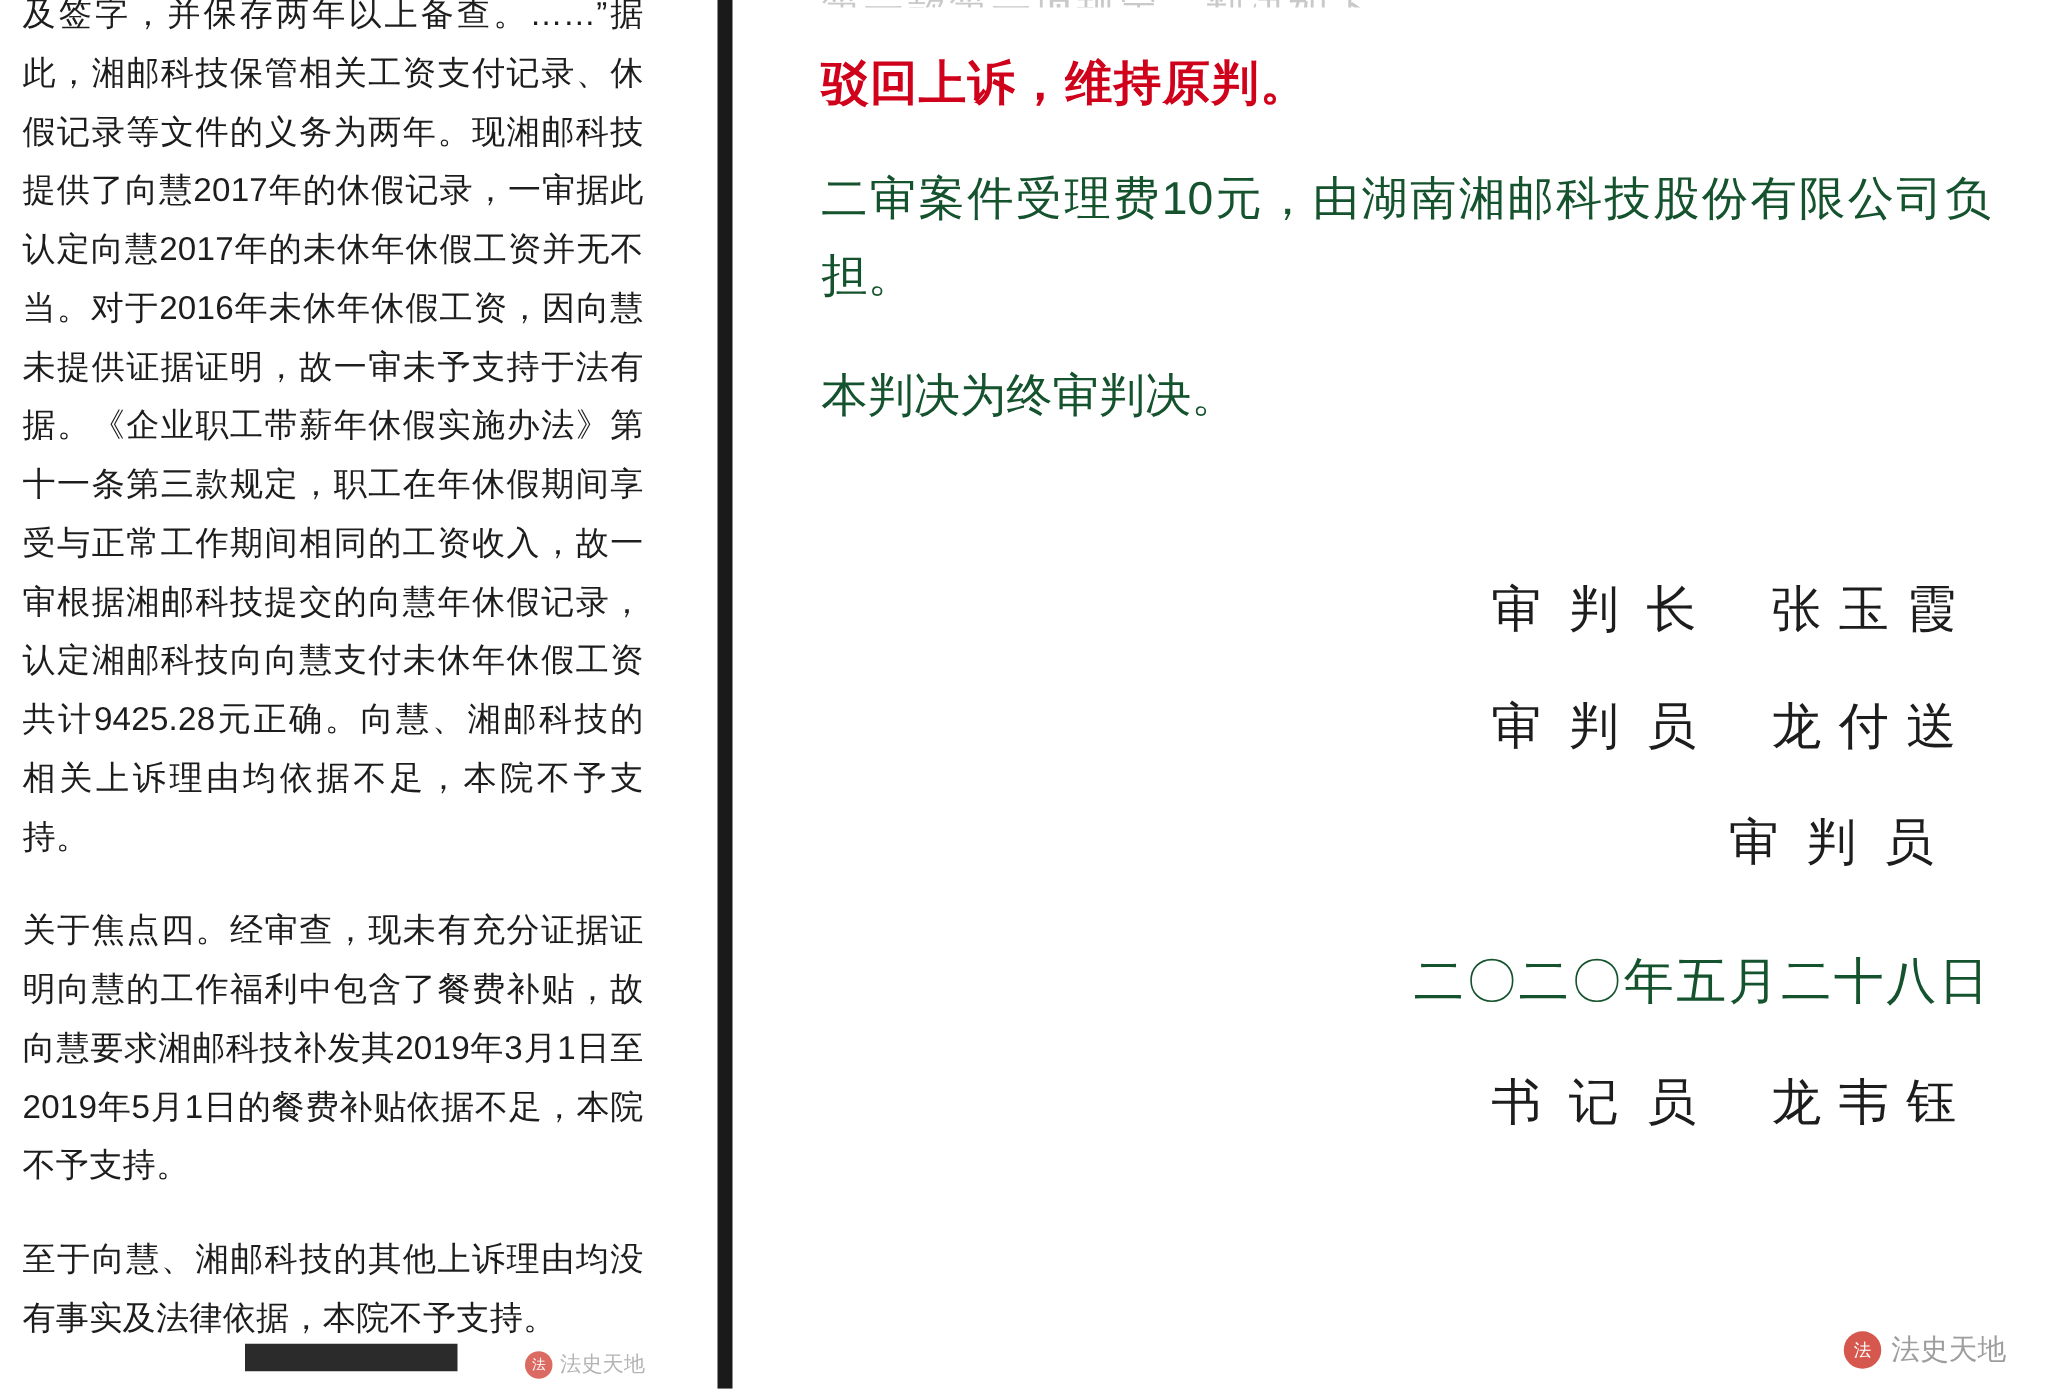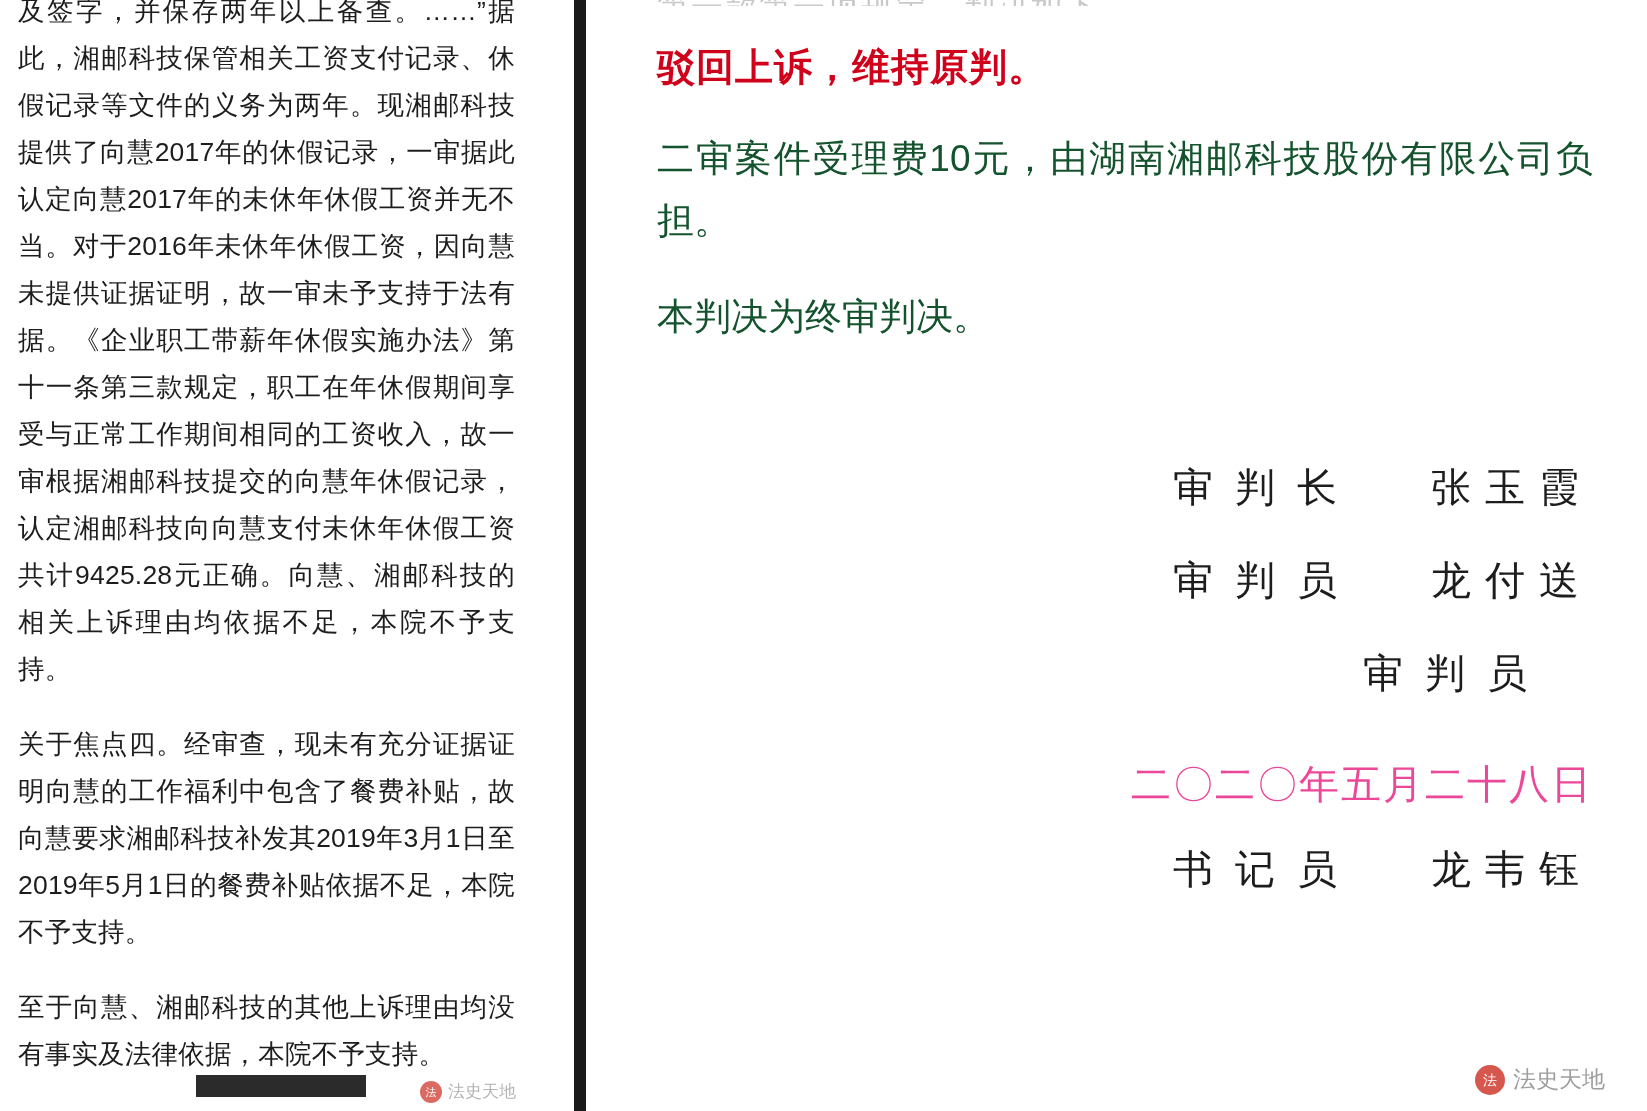--- a/index.html
+++ b/index.html
@@ -134,35 +134,35 @@
   .sig-row {
     display: flex;
     justify-content: flex-end;
     align-items: baseline;
     margin-bottom: 38px;
     font-size: 40px;
     color: #1d1d1d;
   }
   .sig-role {
     letter-spacing: 22px;
-    margin-right: 44px;
+    margin-right: 24px;
     white-space: nowrap;
   }
   .sig-name {
     letter-spacing: 14px;
     white-space: nowrap;
     min-width: 190px;
-    text-align: right;
+    text-align: center;
   }
   .date-row {
     display: flex;
     justify-content: flex-end;
-    margin: 56px 0 30px 0;
+    margin: 56px 0 42px 0;
     font-size: 40px;
-    color: #ec4899;
+    color: #14532d;
     letter-spacing: 2px;
   }
   
   .wm-right {
     position: absolute;
     right: 42px;
     bottom: 16px;
     display: flex;
     align-items: center;
     gap: 8px;

